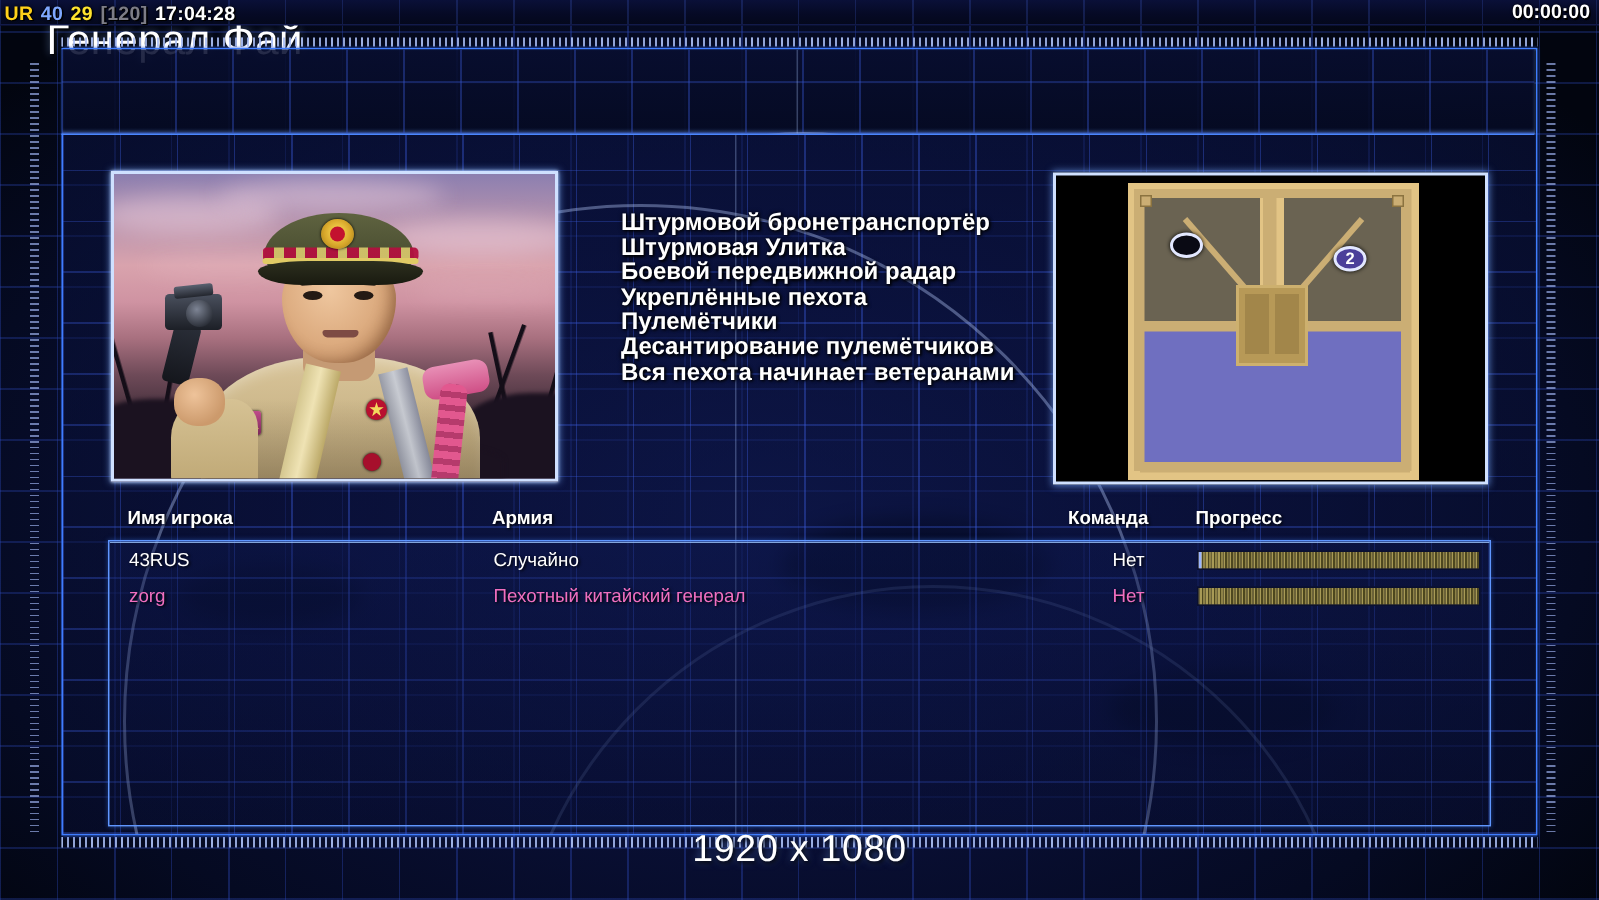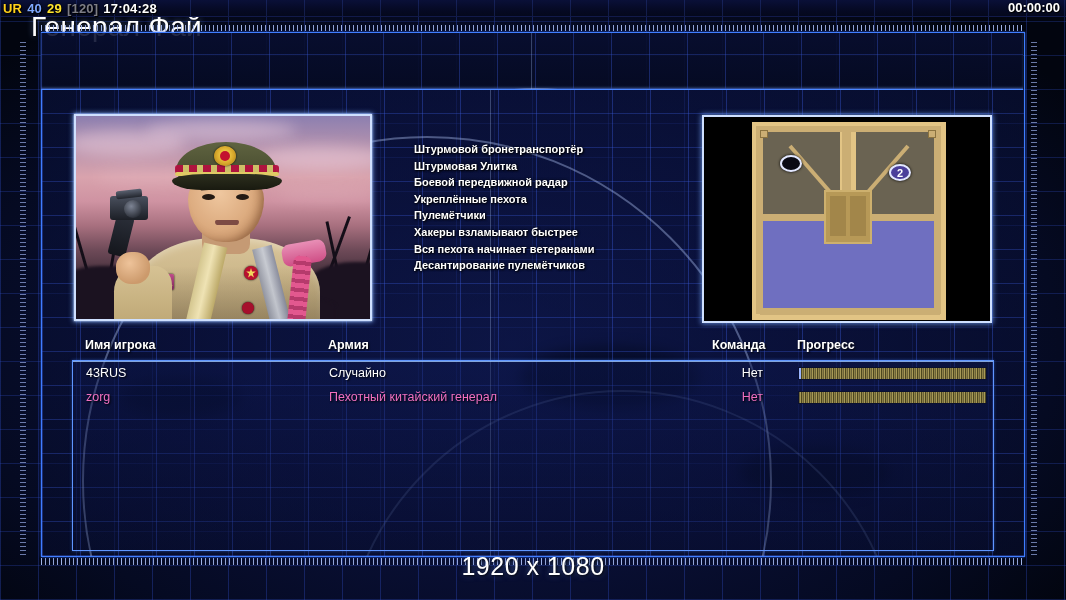--- a/index.html
+++ b/index.html
@@ -321,21 +321,21 @@
     border-radius: 50%;
   }
 
   
   #abilities {
     position: absolute; left: 414px; top: 141px;
     z-index: 22;
     display: flex; flex-direction: column;
   }
   #abilities .ability {
-    font-size: 11px; line-height: 16.6px;
+    font-size: 16px; line-height: 16.6px;
     color: #ffffff; font-weight: bold;
     white-space: nowrap;
     text-shadow: 1px 1px 2px #000, 0 0 3px rgba(0,0,0,.9);
   }
 
   
   #minimap-frame {
     position: absolute; left: 702px; top: 115px;
     width: 290px; height: 208px;
     z-index: 22;
@@ -549,23 +549,22 @@
       <div id="pistol-barrel"></div>
     </div>
   </div>
 
   <div id="abilities">
     <div class="ability">Штурмовой бронетранспортёр</div>
     <div class="ability">Штурмовая Улитка</div>
     <div class="ability">Боевой передвижной радар</div>
     <div class="ability">Укреплённые пехота</div>
     <div class="ability">Пулемётчики</div>
-    <div class="ability">Хакеры взламывают быстрее</div>
+    <div class="ability">Десантирование пулемётчиков</div>
     <div class="ability">Вся пехота начинает ветеранами</div>
-    <div class="ability">Десантирование пулемётчиков</div>
   </div>
 
   <div id="minimap-frame">
     <div id="minimap">
 
       <div class="mm-land" style="left:10px;top:8px;width:78px;height:90px;"></div>
       <div class="mm-land" style="left:104px;top:8px;width:78px;height:90px;"></div>
 
       <div class="mm-water" style="left:10px;top:98px;width:172px;height:88px;"></div>
       <div class="mm-water" style="left:16px;top:178px;width:160px;height:12px;"></div>

